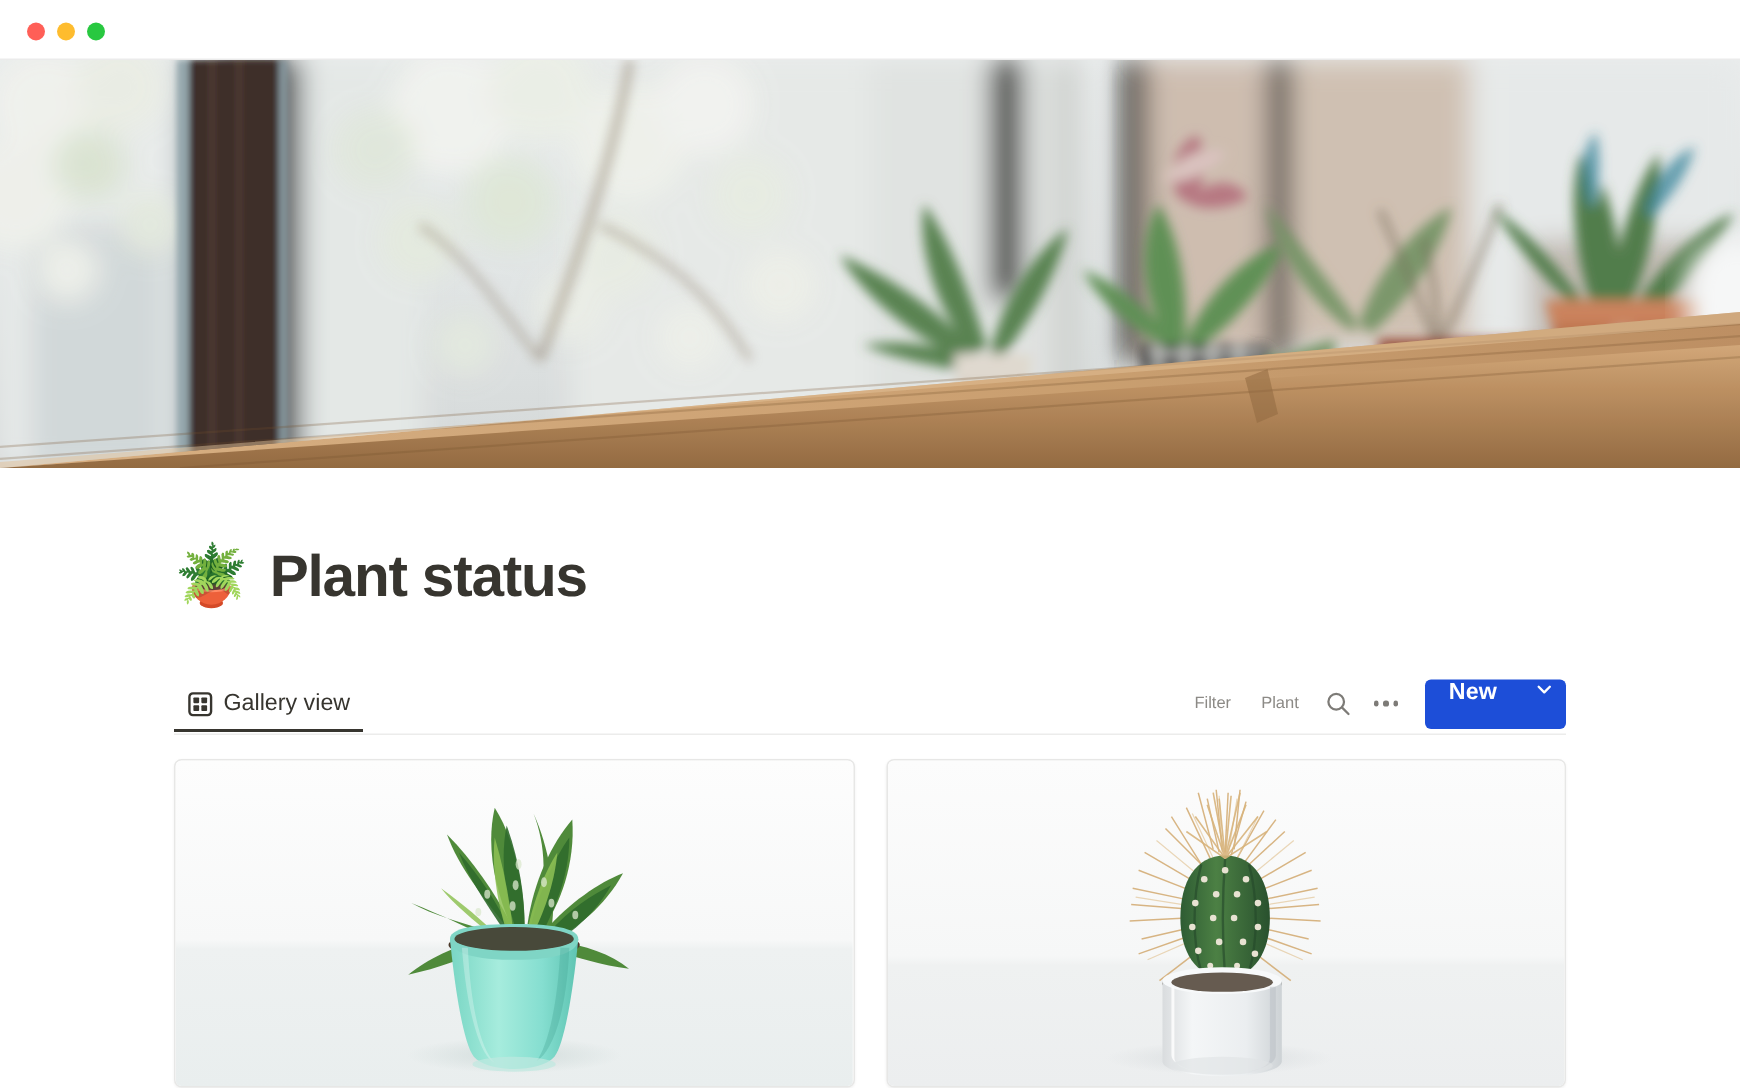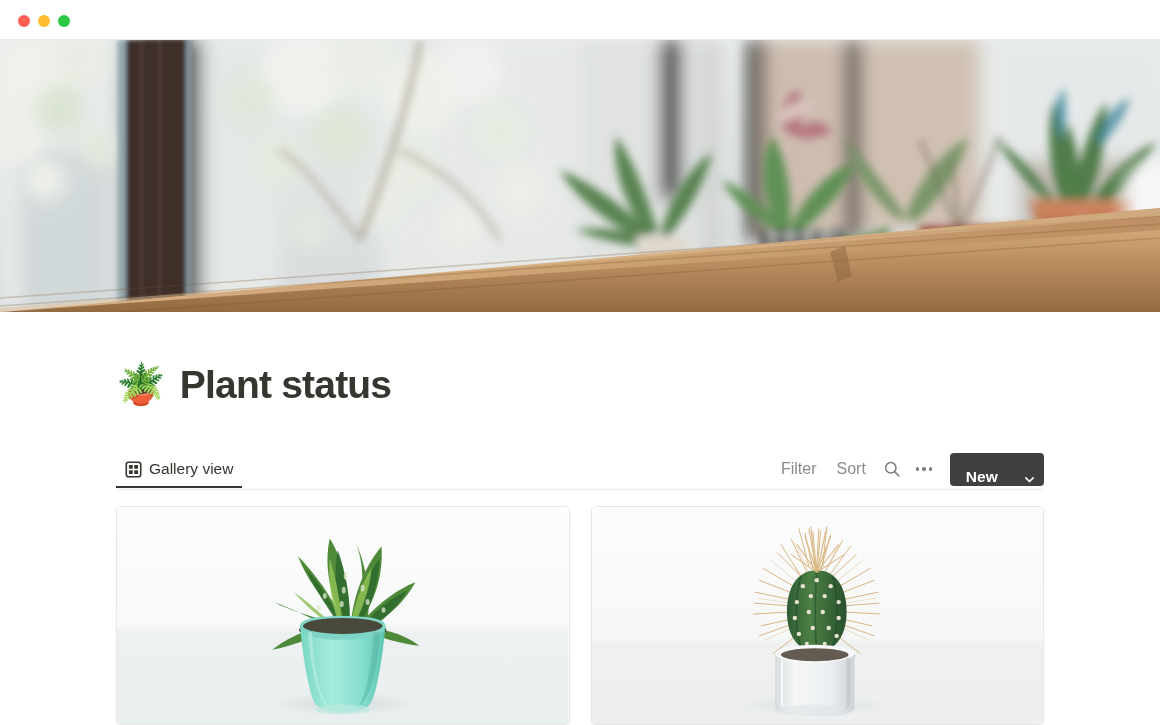--- a/index.html
+++ b/index.html
@@ -80,36 +80,36 @@
   .tab.add .lbl { color: #b9b8b5; }
   .tab.add .ico { color: #b9b8b5; }
 
   
   .toolbar {
     position: absolute; right: 0; top: 2px;
     display: flex; align-items: center; gap: 0;
     height: 34px;
   }
   .tool-text {
-    font-size: 16px; color: #8c8a86;
+    font-size: 11px; color: #8c8a86;
     padding: 0 10px; cursor: pointer; line-height: 34px;
   }
   .tool-icon {
     width: 32px; height: 34px;
     display: flex; align-items: center; justify-content: center;
     color: #7d7b77; cursor: pointer;
   }
   .dots3 { display: flex; gap: 3px; align-items: center; }
   .dots3 i { width: 3.5px; height: 3.5px; border-radius: 50%; background: #7d7b77; display: block; }
 
   .newbtn {
-    display: flex; align-items: flex-end;
+    display: flex; align-items: flex-start;
     height: 33px; margin-left: 10px;
     border-radius: 4px; overflow: hidden;
-    background: #404040;
+    background: #1d4ed8;
   }
   .newbtn .main {
     display: flex; align-items: center; justify-content: center;
     padding: 0 16px;
     color: #ffffff; font-size: 15.5px; font-weight: 700;
     cursor: pointer; letter-spacing: 0.1px;
   }
   .newbtn .sep { width: 1px; background: rgba(255,255,255,0.45); }
   .newbtn .caret {
     display: flex; align-items: center; justify-content: center;
@@ -372,21 +372,21 @@
         </span>
         <span class="lbl">Gallery view</span>
       </div>
 
 
 
     </div>
 
     <div class="toolbar">
       <span class="tool-text">Filter</span>
-      <span class="tool-text">Sort</span>
+      <span class="tool-text">Plant</span>
 
       <span class="tool-icon">
         <svg width="18" height="18" viewBox="0 0 18 18" fill="none">
           <circle cx="7.8" cy="7.8" r="5.2" stroke="currentColor" stroke-width="1.5"></circle>
           <path d="M11.6 11.6L16 16" stroke="currentColor" stroke-width="1.5" stroke-linecap="round"></path>
         </svg>
       </span>
 
       <span class="tool-icon">
         <span class="dots3">

